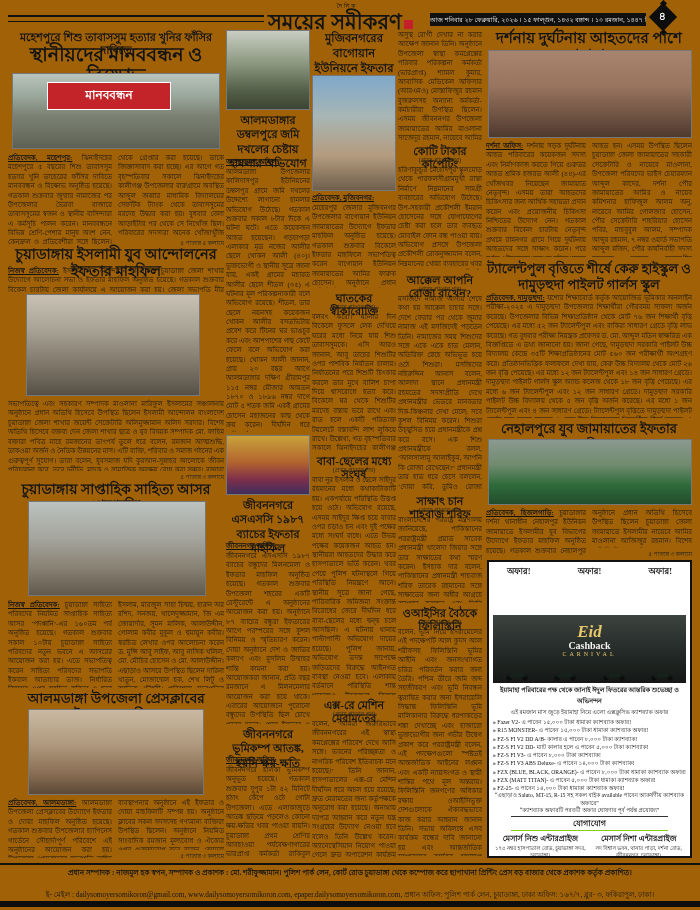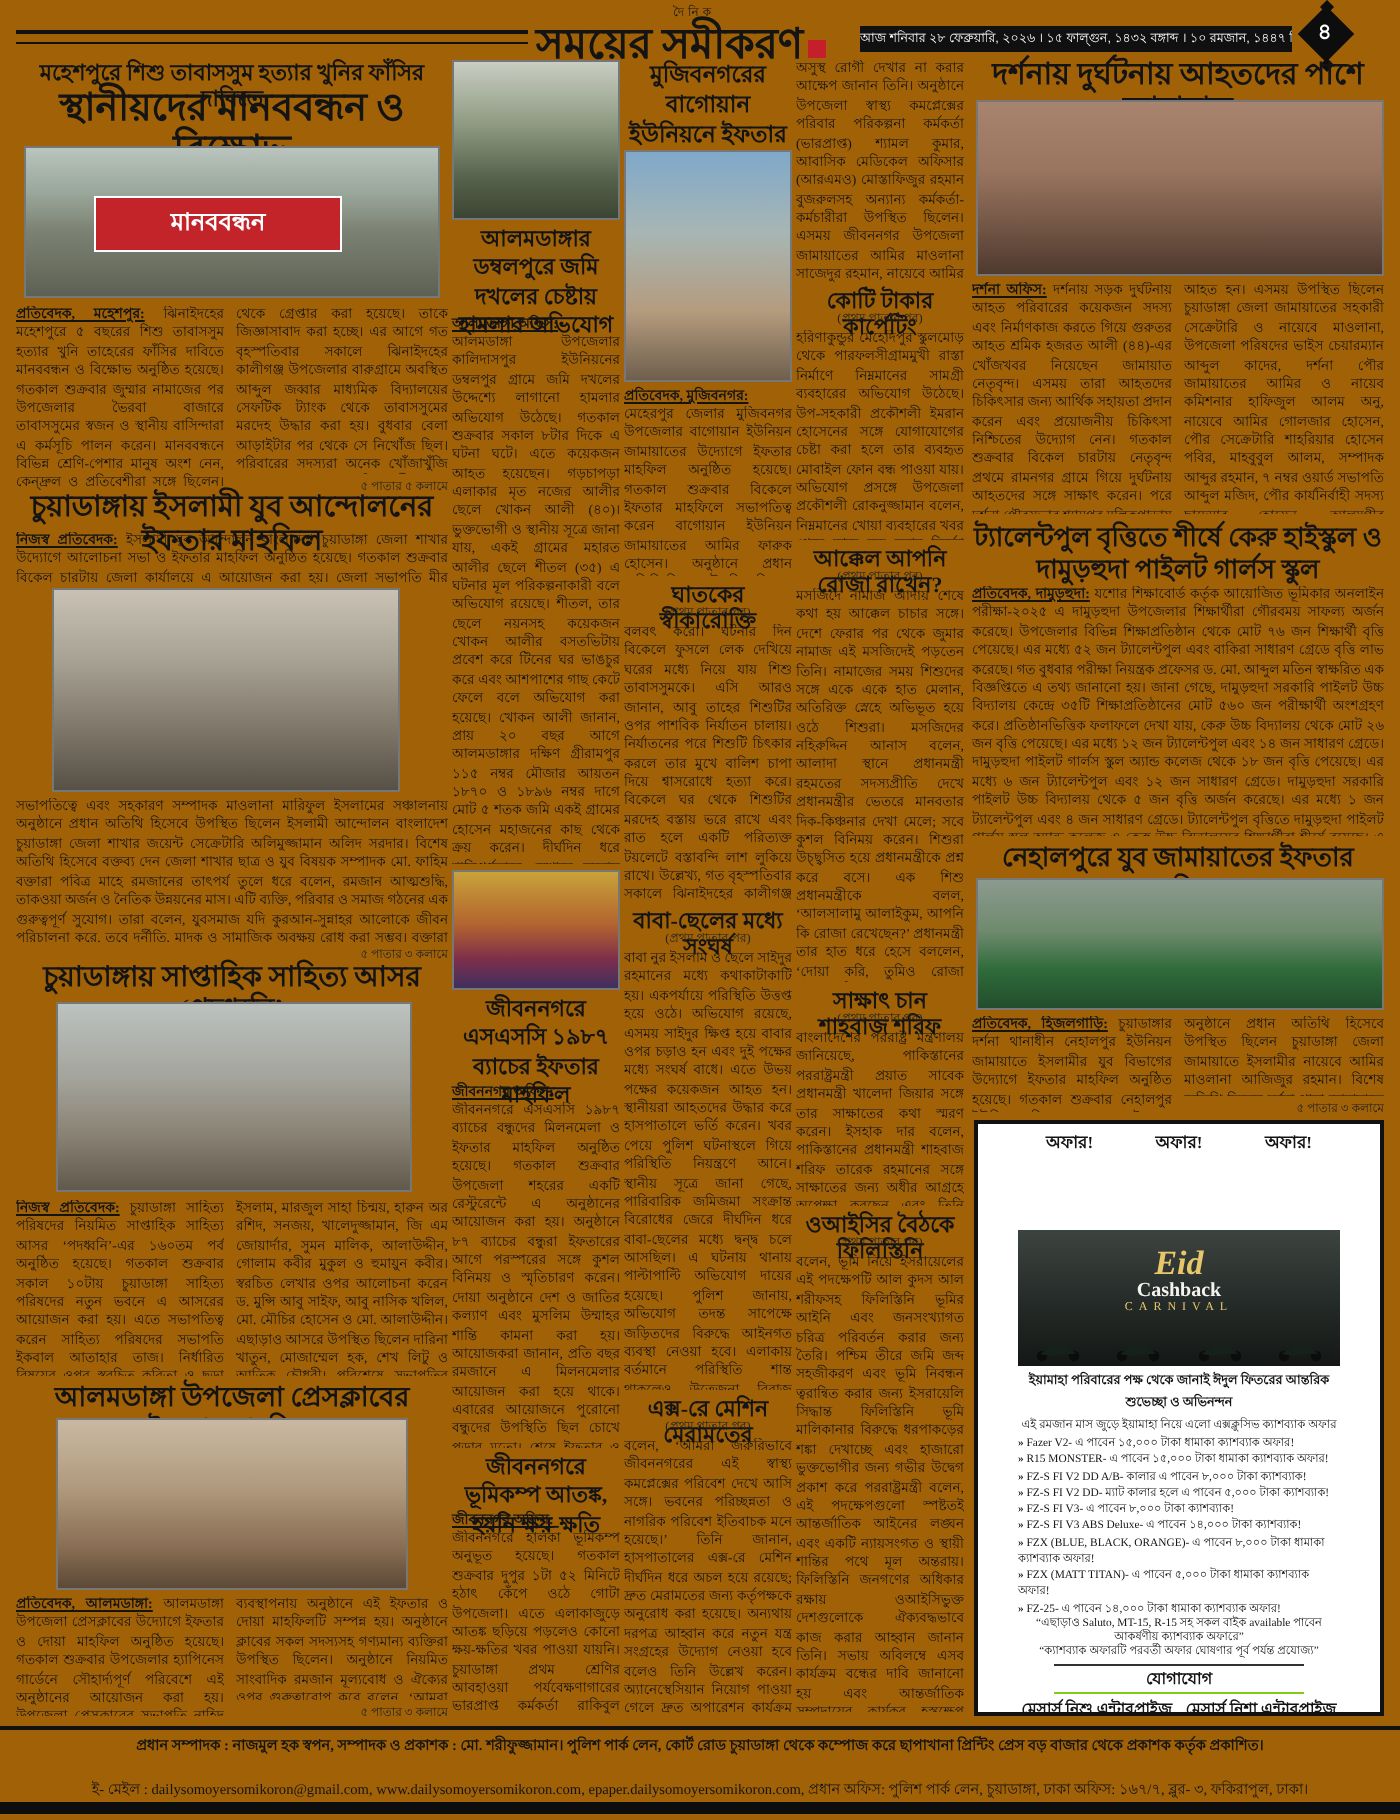--- a/index.html
+++ b/index.html
@@ -35,21 +35,21 @@
   .ph-tent{background:linear-gradient(180deg,#7fa8c9 0%,#a7b6b4 35%,#b49b7e 70%,#6e5f4c 100%);}
   .ph-brick{background:linear-gradient(180deg,#a8846f 0%,#99755f 40%,#6f5343 75%,#4e3a2e 100%);}
   .ph-room{background:linear-gradient(180deg,#c9c2b4 0%,#a8a294 35%,#7e7668 70%,#575046 100%);}
   .ph-table{background:linear-gradient(180deg,#bcc2bf 0%,#a3a49b 40%,#8a8274 70%,#60594c 100%);}
   .ph-stage{background:linear-gradient(180deg,#c9a23a 0%,#b3642f 45%,#7e2f4a 75%,#3f2f5e 100%);}
   .ph-green{background:linear-gradient(180deg,#8b9a8f 0%,#6f8a6d 40%,#2f6b3a 70%,#234d2c 100%);}
   .ph-dining{background:linear-gradient(180deg,#c9b9a2 0%,#b09a7e 40%,#8a6f54 75%,#5c4936 100%);}
   .banner-red{background:#c2242a;color:#fff;font-weight:bold;display:flex;align-items:center;justify-content:center;
               font-size:12px;border:1px solid #fff;}
   
-  .ad-box{border:2px solid #111;background:#fff;box-sizing:border-box;padding:3px 20px;overflow:hidden;}
+  .ad-box{border:2px solid #111;background:#fff;box-sizing:border-box;padding:3px 4px;overflow:hidden;}
   .ad-offers{display:flex;justify-content:space-between;font-weight:bold;font-size:8.5px;padding:0 14px;}
   .ad-banner{background:linear-gradient(180deg,#3c4440 0%,#242a27 55%,#141715 100%);color:#fff;
              text-align:center;position:relative;margin-top:2px;}
   .ad-eid{font-style:italic;font-weight:bold;font-size:17px;color:#e8c66a;line-height:1;padding-top:8px;margin-top:36px;}
   .ad-cash{font-weight:bold;font-size:10px;color:#f3f3f0;line-height:1.1;}
   .ad-carn{font-size:6px;letter-spacing:3px;color:#e8c66a;}
   .ad-bikes{position:absolute;bottom:2px;left:0;right:0;display:flex;justify-content:space-around;}
   .ad-greet{font-weight:bold;font-size:6.4px;text-align:center;margin-top:2px;}
   .ad-sub{font-size:5.8px;text-align:center;}
   .ad-items{margin-top:1px;}
@@ -79,21 +79,21 @@
   <div class="abs dateline" style="left:430px;top:13px;width:216px;height:13px;">আজ শনিবার ২৮ ফেব্রুয়ারি, ২০২৬ । ১৫ ফাল্গুন, ১৪৩২ বঙ্গাব্দ । ১০ রমজান, ১৪৪৭ হিজরি, ১১ বর্ষ, সংখ্যা-১৬৯ ঃ ৪ পৃষ্ঠা ঃ মূল্য : ৪ টাকা</div>
   <div class="abs mini-diamond" style="left:661px;top:1px;"></div>
   <div class="abs badge" style="left:653px;top:7px;">
       <span>৪</span>
     </div>
   <div class="abs mini-diamond" style="left:661px;top:30px;"></div>
 
   <div class="abs kicker" style="left:8px;top:31px;width:216px;">মহেশপুরে শিশু তাবাসসুম হত্যার খুনির ফাঁসির দাবিতে</div>
   <div class="abs h-xl" style="left:8px;top:45px;width:216px;">স্থানীয়দের মানববন্ধন ও বিক্ষোভ</div>
   <div class="abs photo ph-crowd" style="left:12px;top:73px;width:208px;height:76px;">
-    <div class="banner-red" style="position:absolute;left:34px;top:24px;width:122px;height:26px;">মানববন্ধন</div>
+    <div class="banner-red" style="position:absolute;left:34px;top:8px;width:122px;height:26px;">মানববন্ধন</div>
   </div>
   <div class="abs body" style="left:8px;top:153px;width:104px;height:92px;"><span class="byline">প্রতিবেদক, মহেশপুর:</span> <span>ঝিনাইদহের মহেশপুরে ৫ বছরের শিশু তাবাসসুম হত্যার খুনি তাহেরের ফাঁসির দাবিতে মানববন্ধন ও বিক্ষোভ অনুষ্ঠিত হয়েছে। গতকাল শুক্রবার জুম্মার নামাজের পর উপজেলার ভৈরবা বাজারে তাবাসসুমের স্বজন ও স্থানীয় বাসিন্দারা এ কর্মসূচি পালন করেন। মানববন্ধনে বিভিন্ন শ্রেণি-পেশার মানুষ অংশ নেন, কেন্দ্রুল ও প্রতিবেশীরা সঙ্গে ছিলেন। বক্তারা বলেন, নির্মম এ হত্যাকাণ্ডে জড়িত ব্যক্তির দ্রুত বিচার নিশ্চিত করে সর্বোচ্চ শাস্তি দিতে হবে। অন্যথায় আরও কঠোর কর্মসূচি দেওয়ার হুঁশিয়ারি দেন।</span></div>
   <div class="abs body" style="left:118px;top:153px;width:106px;height:84px;">থেকে গ্রেপ্তার করা হয়েছে। তাকে জিজ্ঞাসাবাদ করা হচ্ছে। এর আগে গত বৃহস্পতিবার সকালে ঝিনাইদহের কালীগঞ্জ উপজেলার বারুগ্রামে অবস্থিত আব্দুল জব্বার মাধ্যমিক বিদ্যালয়ের সেফটিক ট্যাংক থেকে তাবাসসুমের মরদেহ উদ্ধার করা হয়। বুধবার বেলা আড়াইটার পর থেকে সে নিখোঁজ ছিল। পরিবারের সদস্যরা অনেক খোঁজাখুঁজি করেও তার সন্ধান পাননি। স্থানীয় সূত্রে জানা গেছে, বিদ্যালয়ের পেছনের মাঠে একটি বস্তা দেখতে পেয়ে এক কৃষক পুলিশে খবর দেন। পরে পুলিশ ঘটনাস্থলে গিয়ে বস্তা খুলে শিশুটির লাশ উদ্ধার করে।</div>
   <div class="abs jump" style="left:118px;top:238px;width:106px;">৫ পাতার ৫ কলামে</div>
 
   <div class="abs photo ph-trees" style="left:226px;top:30px;width:84px;height:80px;"></div>
   <div class="abs h-col" style="left:226px;top:113px;width:84px;">আলমডাঙ্গার ডম্বলপুরে জমি দখলের চেষ্টায় হামলার অভিযোগ</div>
   <div class="abs byline" style="left:226px;top:158px;width:84px;">আলমডাঙ্গা অফিস:</div>
   <div class="abs body" style="left:226px;top:167px;width:84px;height:265px;">আলমডাঙ্গা উপজেলার কালিদাসপুর ইউনিয়নের ডম্বলপুর গ্রামে জমি দখলের উদ্দেশ্যে লাগানো হামলার অভিযোগ উঠেছে। গতকাল শুক্রবার সকাল ৮টার দিকে এ ঘটনা ঘটে। এতে কয়েকজন আহত হয়েছেন। গড়চাপড়া এলাকার মৃত নজের আলীর ছেলে খোকন আলী (৪০)। ভুক্তভোগী ও স্থানীয় সূত্রে জানা যায়, একই গ্রামের মহারত আলীর ছেলে শীতল (৩৫) এ ঘটনার মূল পরিকল্পনাকারী বলে অভিযোগ রয়েছে। শীতল, তার ছেলে নয়নসহ কয়েকজন খোকন আলীর বসতভিটায় প্রবেশ করে টিনের ঘর ভাঙচুর করে এবং আশপাশের গাছ কেটে ফেলে বলে অভিযোগ করা হয়েছে। খোকন আলী জানান, প্রায় ২০ বছর আগে আলমডাঙ্গার দক্ষিণ গ্রীরামপুর ১১৫ নম্বর মৌজার আয়তন ১৮৭০ ও ১৮৯৬ নম্বর দাগে মোট ৫ শতক জমি একই গ্রামের হোসেন মহাজনের কাছ থেকে ক্রয় করেন। দীর্ঘদিন ধরে শান্তিপূর্ণভাবে সেখানে বসবাস করলেও সম্প্রতি জোরপূর্বক জমিতে প্রবেশ করে ভাঙচুর চালিয়ে দখলের চেষ্টা করা হয়। এ ঘটনায় খোকন আলী থানায় লিখিত অভিযোগ দায়ের করেছেন। অভিযুক্ত শীতল অভিযোগ অস্বীকার করে বলেন, জমিটি তাদের পৈতৃক সম্পত্তি। আলমডাঙ্গা থানার ওসি জানান, অভিযোগ পেয়ে ঘটনাস্থলে পুলিশ পাঠানো হয়েছে। তদন্ত করে আইনগত ব্যবস্থা নেওয়া হবে।</div>
   <div class="abs photo ph-stage" style="left:226px;top:435px;width:84px;height:60px;"></div>

